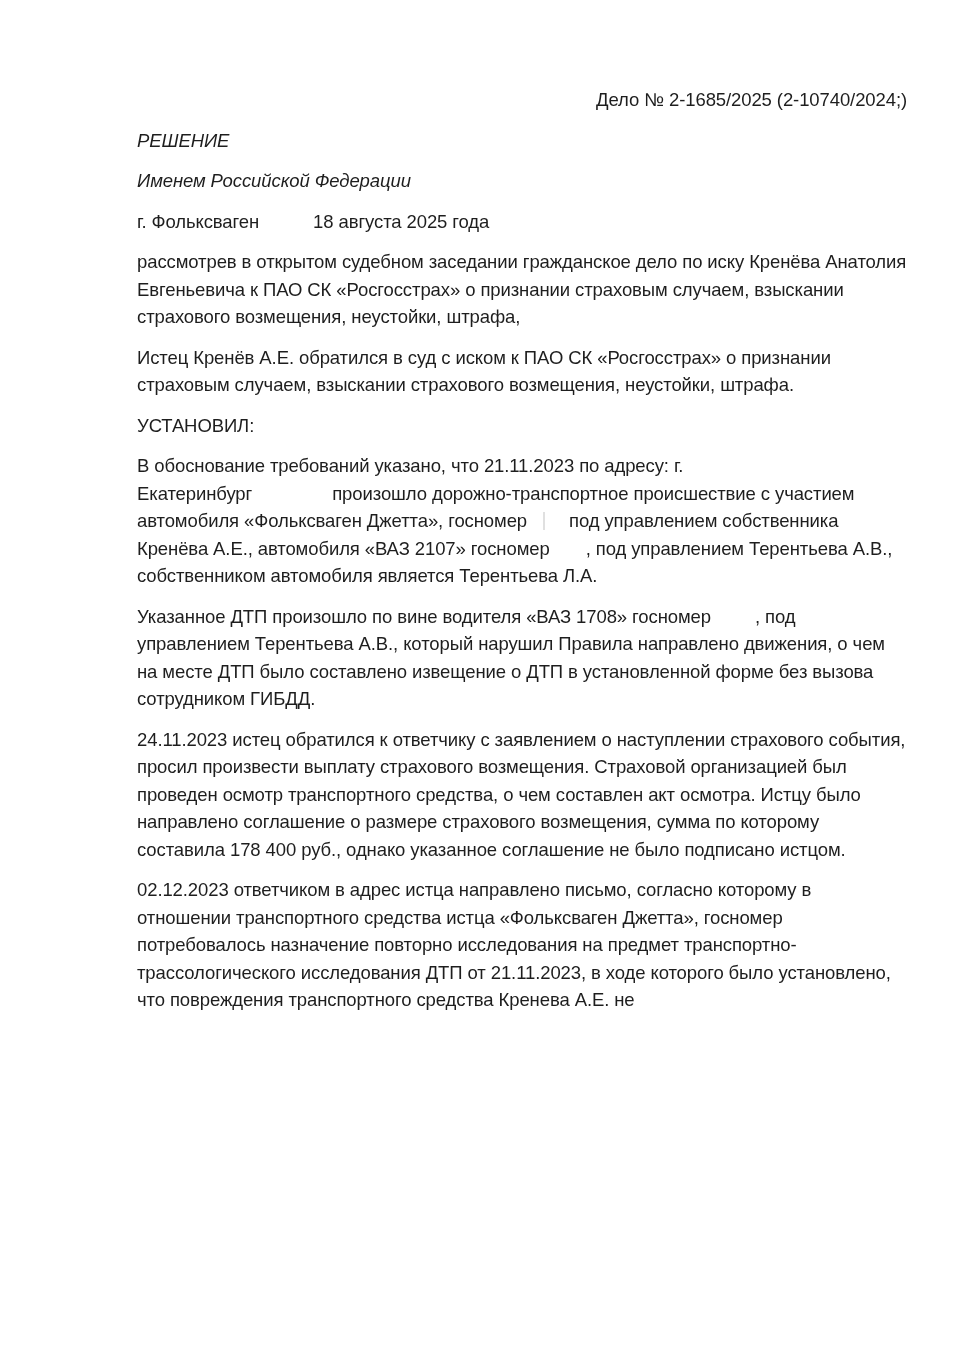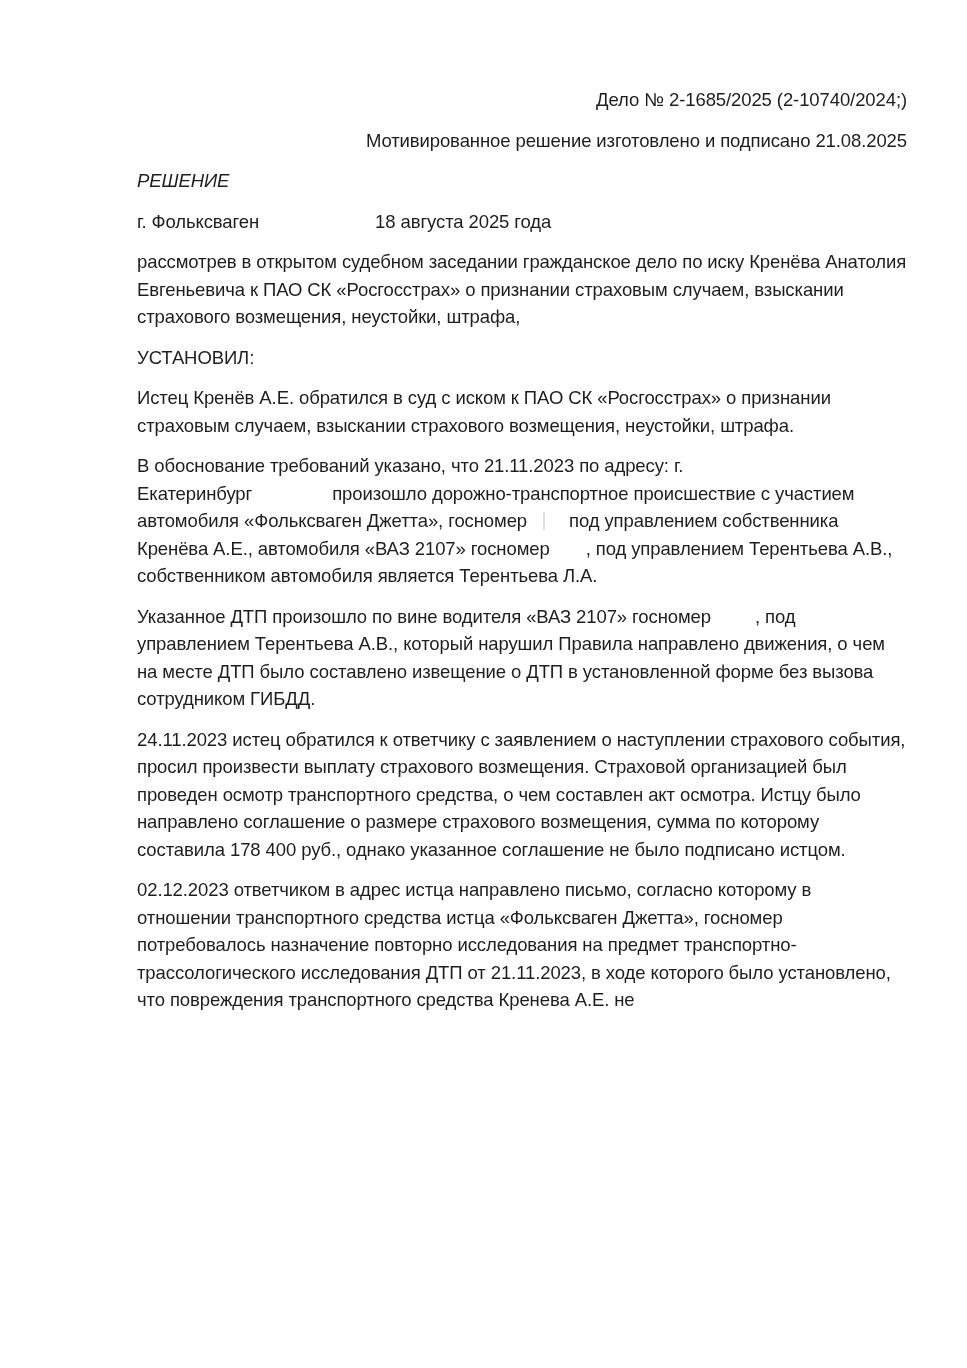--- a/index.html
+++ b/index.html
@@ -21,21 +21,21 @@
     letter-spacing: -0.1px;
     color: #1e1e1e;
   }
   .page p {
     margin: 0 0 13px 0;
   }
   .align-right { text-align: right; }
   .align-center { text-align: left; font-style: italic; }
   .date-offset {
     display: inline-block;
-    margin-left: 116px;
+    margin-left: 54px;
   }
   .redacted-gap {
     display: inline-block;
     height: 18px;
     vertical-align: -3px;
     position: relative;
   }
   .w80 { width: 80px; }
   .w42 { width: 42px; }
   .w36 { width: 36px; }
@@ -51,34 +51,34 @@
     background: #e0e0e0;
   }
 </style>
 </head>
 <body>
 
 <div class="page">
 
   <header>
     <p class="align-right">Дело № 2-1685/2025 (2-10740/2024;)</p>
-    <p class="align-right">Мотивированное решение изготовлено и подписано 21.08.2025</p>
     <p class="align-center">РЕШЕНИЕ</p>
+    <p class="align-center">Именем Российской Федерации</p>
     <p><span>г. Фольксваген</span><span class="date-offset">18 августа 2025 года</span></p>
   </header>
 
   <main>
     <p>рассмотрев в открытом судебном заседании гражданское дело по иску Кренёва Анатолия Евгеньевича к ПАО СК «Росгосстрах» о признании страховым случаем, взыскании страхового возмещения, неустойки, штрафа,</p>
 
+    <p>Истец Кренёв А.Е. обратился в суд с иском к ПАО СК «Росгосстрах» о признании страховым случаем, взыскании страхового возмещения, неустойки, штрафа.</p>
+
     <p>УСТАНОВИЛ:</p>
-
-    <p>Истец Кренёв А.Е. обратился в суд с иском к ПАО СК «Росгосстрах» о признании страховым случаем, взыскании страхового возмещения, неустойки, штрафа.</p>
 
     <p><span>В обоснование требований указано, что 21.11.2023 по адресу: г.</span><br><span>Екатеринбург</span><span class="redacted-gap w80"></span><span>произошло дорожно-транспортное происшествие с участием автомобиля «Фольксваген Джетта», госномер</span><span class="redacted-gap w42 with-mark"></span><span>под управлением собственника Кренёва А.Е., автомобиля «ВАЗ 2107» госномер</span><span class="redacted-gap w36"></span><span>, под управлением Терентьева А.В., собственником автомобиля является Терентьева Л.А.</span></p>
 
-    <p><span>Указанное ДТП произошло по вине водителя «ВАЗ 2107» госномер</span><span class="redacted-gap w44"></span><span>, под управлением Терентьева А.В., который нарушил Правила направлено движения, о чем на месте ДТП было составлено извещение о ДТП в установленной форме без вызова сотрудником ГИБДД.</span></p>
+    <p><span>Указанное ДТП произошло по вине водителя «ВАЗ 1708» госномер</span><span class="redacted-gap w44"></span><span>, под управлением Терентьева А.В., который нарушил Правила направлено движения, о чем на месте ДТП было составлено извещение о ДТП в установленной форме без вызова сотрудником ГИБДД.</span></p>
 
     <p>24.11.2023 истец обратился к ответчику с заявлением о наступлении страхового события, просил произвести выплату страхового возмещения. Страховой организацией был проведен осмотр транспортного средства, о чем составлен акт осмотра. Истцу было направлено соглашение о размере страхового возмещения, сумма по которому составила 178 400 руб., однако указанное соглашение не было подписано истцом.</p>
 
     <p><span>02.12.2023 ответчиком в адрес истца направлено письмо, согласно которому в отношении транспортного средства истца «Фольксваген Джетта», госномер</span><span class="redacted-gap w60"></span> <span>потребовалось назначение повторно исследования на предмет транспортно-трассологического исследования ДТП от 21.11.2023, в ходе которого было установлено, что повреждения транспортного средства Кренева А.Е. не</span></p>
   </main>
 
 </div>
 
 </body></html>

